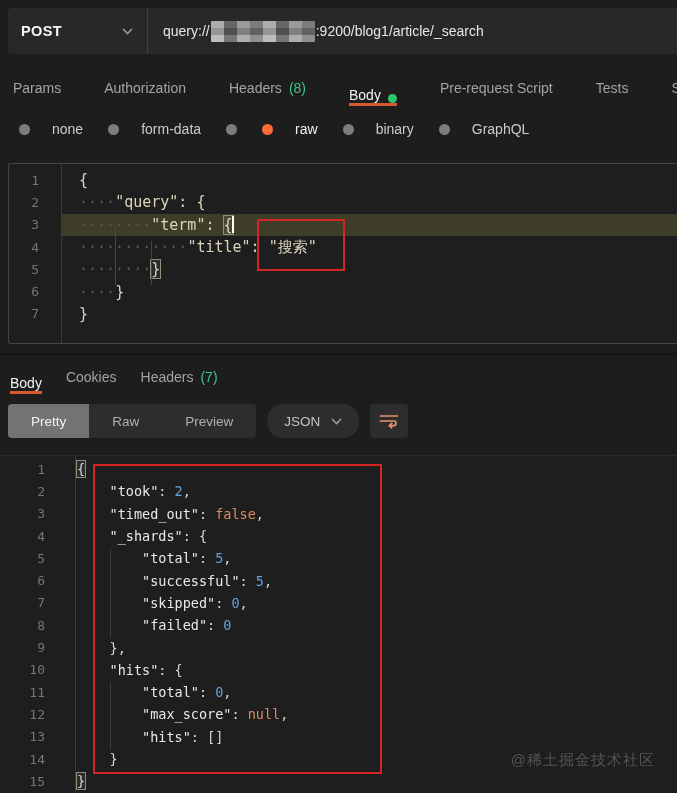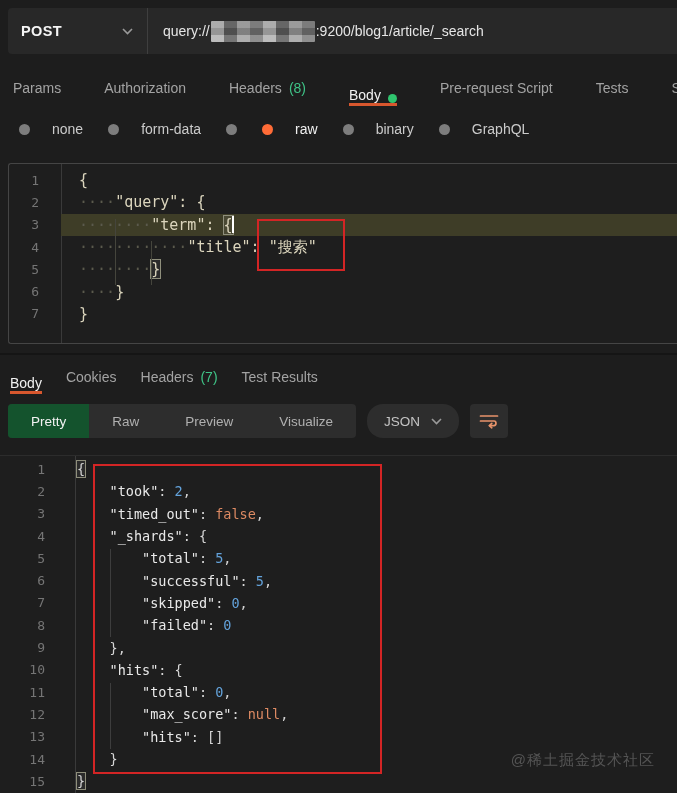--- a/index.html
+++ b/index.html
@@ -80,21 +80,21 @@
   .cursor{position:absolute;width:1.5px;background:#ffffff;}
   .redbox{position:absolute;border:2px solid var(--annotation-red);}
 
   .divider{position:absolute;left:0;top:353px;width:677px;height:2px;background:#151515;}
 
   
   .toolbar{position:absolute;left:0;top:403px;height:36px;display:flex;align-items:center;gap:11px;
            padding-left:8px;}
   .segs{display:flex;background:#2d2d2d;border-radius:4px;overflow:hidden;height:34px;}
   .seg{padding:0 23px;display:flex;align-items:center;font-size:13.5px;color:#b0b0b0;cursor:pointer;}
-  .seg.active{background:#14532d;color:#f2f2f2;}
+  .seg.active{background:#737373;color:#f2f2f2;}
   .dd{width:92px;height:34px;background:#2d2d2d;border-radius:16px;display:flex;align-items:center;
       justify-content:center;gap:11px;font-size:13.5px;color:#c4c4c4;cursor:pointer;}
   .wrapbtn{width:38px;height:34px;background:#2d2d2d;border-radius:4px;display:flex;align-items:center;
       justify-content:center;cursor:pointer;}
 
   .watermark{position:absolute;top:751px;right:22px;font-size:15px;color:#545454;letter-spacing:1px;}
 </style>
 </head>
 <body>
 
@@ -211,31 +211,27 @@
       <div class="tab active">
         <span>Body</span>
       </div>
       <div class="tab">
         <span>Cookies</span>
       </div>
       <div class="tab">
         <span>Headers</span>
         <span class="count">(7)</span>
       </div>
-      <div class="tab">
-        <span>Test Results</span>
-      </div>
     </div>
 
   <div class="toolbar">
     <div class="segs" id="views">
         <div class="seg active">Pretty</div>
         <div class="seg">Raw</div>
         <div class="seg">Preview</div>
-        <div class="seg">Visualize</div>
       </div>
     <div class="dd">
       <span>JSON</span>
       <svg width="11" height="7" viewBox="0 0 11 7">
           <path d="M1 1l4.5 4.5L10 1" stroke="#9a9a9a" stroke-width="1.6" fill="none"></path>
         </svg>
     </div>
     <div class="wrapbtn">
       <svg width="22" height="18" viewBox="0 0 22 18" fill="none" stroke="#e8936b" stroke-width="1.7" stroke-linecap="round" stroke-linejoin="round">
         <path d="M2.5 4h17"></path>

